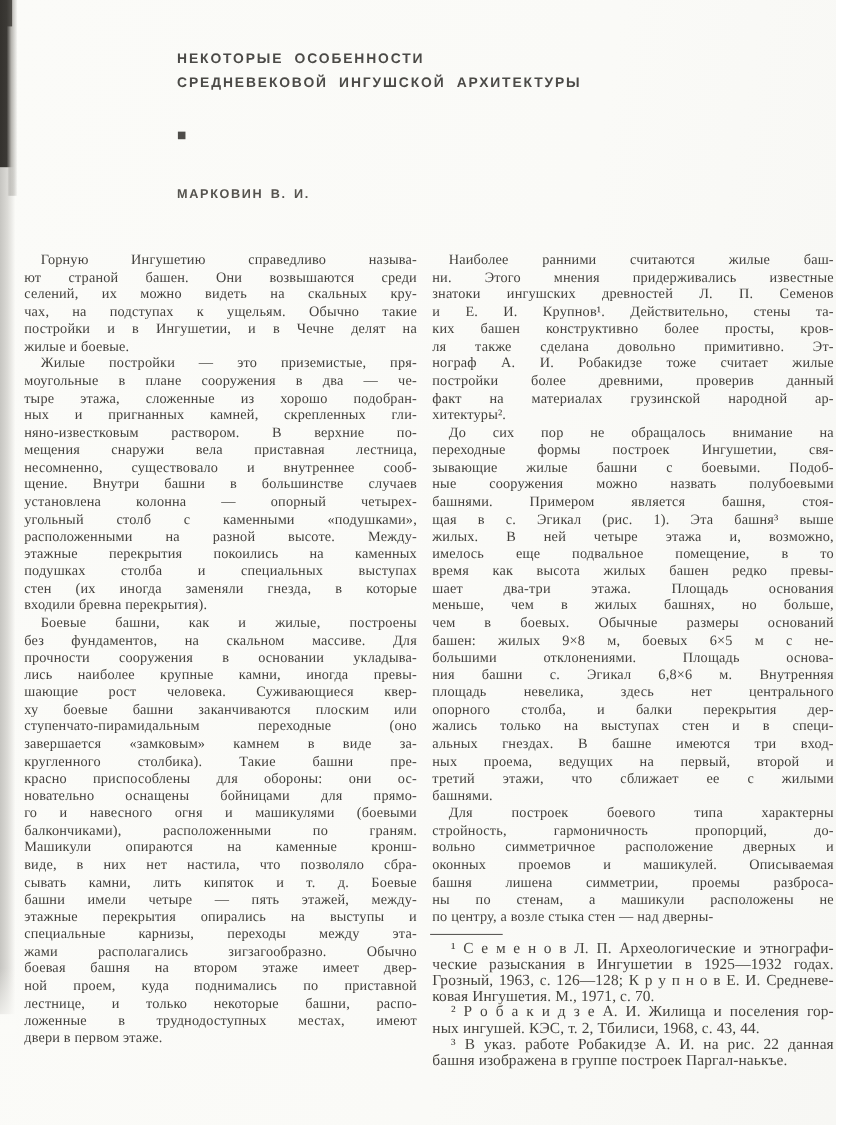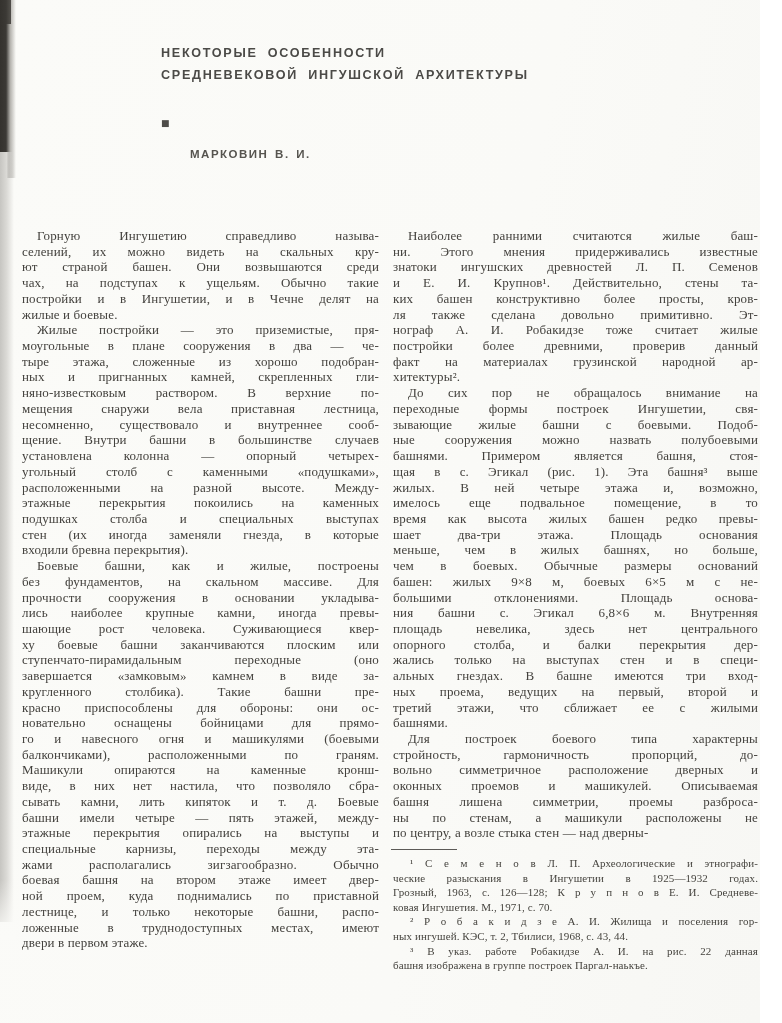--- a/index.html
+++ b/index.html
@@ -42,26 +42,25 @@
     color: #4b4a47;
   }
 
   .bullet {
     position: absolute; left: 161px; top: 119px;
     font-size: 9px; color: #4e4c49; line-height: 9px;
     font-family: "DejaVu Sans", sans-serif;
   }
 
   .author {
-    position: absolute; left: 161px; top: 148px;
+    position: absolute; left: 161px; top: 171px;
     font-family: "Liberation Sans", sans-serif;
     font-weight: bold; font-size: 11.5px;
     letter-spacing: 1.5px; word-spacing: 2px;
     color: #56544f;
-    margin-left: 29px;
   }
 
   .col {
     position: absolute; top: 228px;
     font-size: 13px; line-height: 15.72px;
     color: #43413d; letter-spacing: 0.15px;
   }
   .col-left  { left: 22px;  width: 357px; }
   .col-right { left: 393px; width: 365px; }
 
@@ -69,21 +68,21 @@
   .line.plast { text-align-last: left; }
   .line.first { text-indent: 15px; }
 
   .fn-rule {
     position: absolute; left: 391px; top: 849px;
     width: 66px; height: 1px; background: #5c5a57;
   }
 
   .footnotes {
     position: absolute; left: 393px; top: 856px; width: 365px;
-    font-size: 11px; line-height: 14.6px;
+    font-size: 14px; line-height: 14.6px;
     color: #46443f; letter-spacing: 0.1px;
   }
   .footnotes .line.first { text-indent: 17px; }
 </style>
 </head>
 <body>
 
 <div class="page">
 
   <div class="edge-corner"></div>
@@ -95,22 +94,22 @@
     <div>НЕКОТОРЫЕ ОСОБЕННОСТИ</div>
     <div>СРЕДНЕВЕКОВОЙ  ИНГУШСКОЙ  АРХИТЕКТУРЫ</div>
   </div>
 
   <div class="bullet">■</div>
 
   <div class="author">МАРКОВИН В. И.</div>
 
   <div class="col col-left">
       <div class="line first">Горную Ингушетию справедливо называ-</div>
+      <div class="line">ют страной башен. Они возвышаются среди</div>
       <div class="line">селений, их можно видеть на скальных кру-</div>
-      <div class="line">ют страной башен. Они возвышаются среди</div>
       <div class="line">чах, на подступах к ущельям. Обычно такие</div>
       <div class="line">постройки и в Ингушетии, и в Чечне делят на</div>
       <div class="line plast">жилые и боевые.</div>
       <div class="line first">Жилые постройки — это приземистые, пря-</div>
       <div class="line">моугольные в плане сооружения в два — че-</div>
       <div class="line">тыре этажа, сложенные из хорошо подобран-</div>
       <div class="line">ных и пригнанных камней, скрепленных гли-</div>
       <div class="line">няно-известковым раствором. В верхние по-</div>
       <div class="line">мещения снаружи вела приставная лестница,</div>
       <div class="line">несомненно, существовало и внутреннее сооб-</div>

